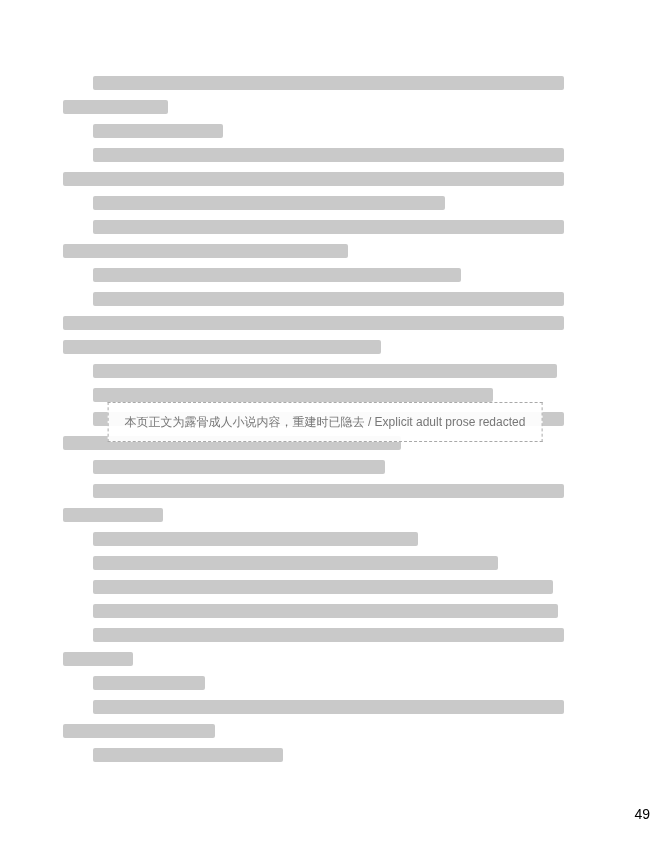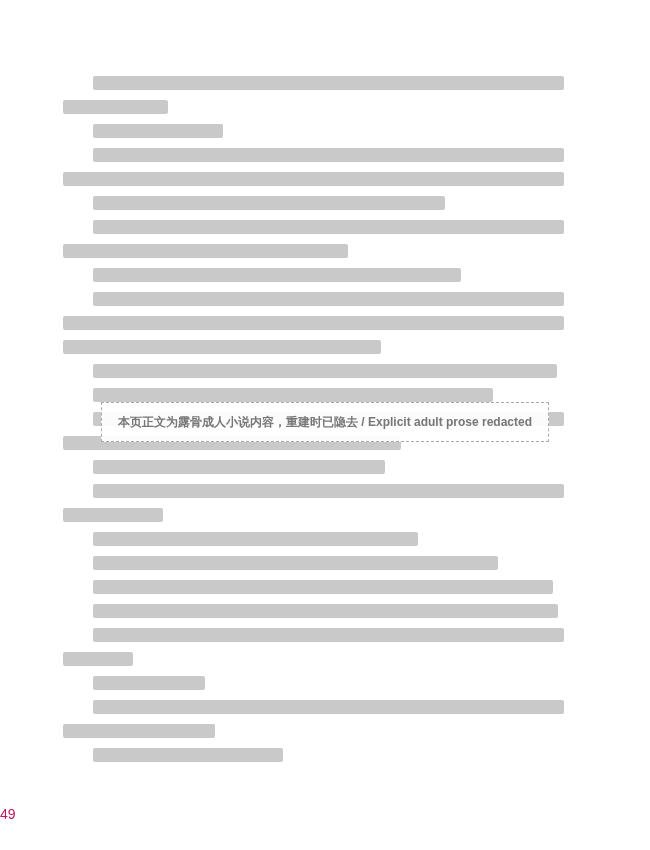--- a/index.html
+++ b/index.html
@@ -35,31 +35,30 @@
     transform: translateX(-50%);
     background: rgba(255,255,255,0.92);
     border: 1px dashed #a9a9a9;
     color: #777777;
     font-family: "Liberation Sans", "DejaVu Sans", sans-serif;
     font-size: 12px;
     line-height: 1.5;
     padding: 10px 16px;
     text-align: center;
     white-space: nowrap;
-    font-weight: bold;
   }
   .page-footer {
     position: absolute;
     left: 0;
     right: 0;
     top: 806px;
-    text-align: left;
+    text-align: right;
     font-family: "Liberation Sans", "DejaVu Sans", sans-serif;
     font-size: 14px;
-    color: #be185d;
+    color: #000000;
   }
 </style>
 </head>
 <body>
 
 <div class="page">
 
   <div class="text-block">
 
     <div class="line indent" style="width:471px"></div>

